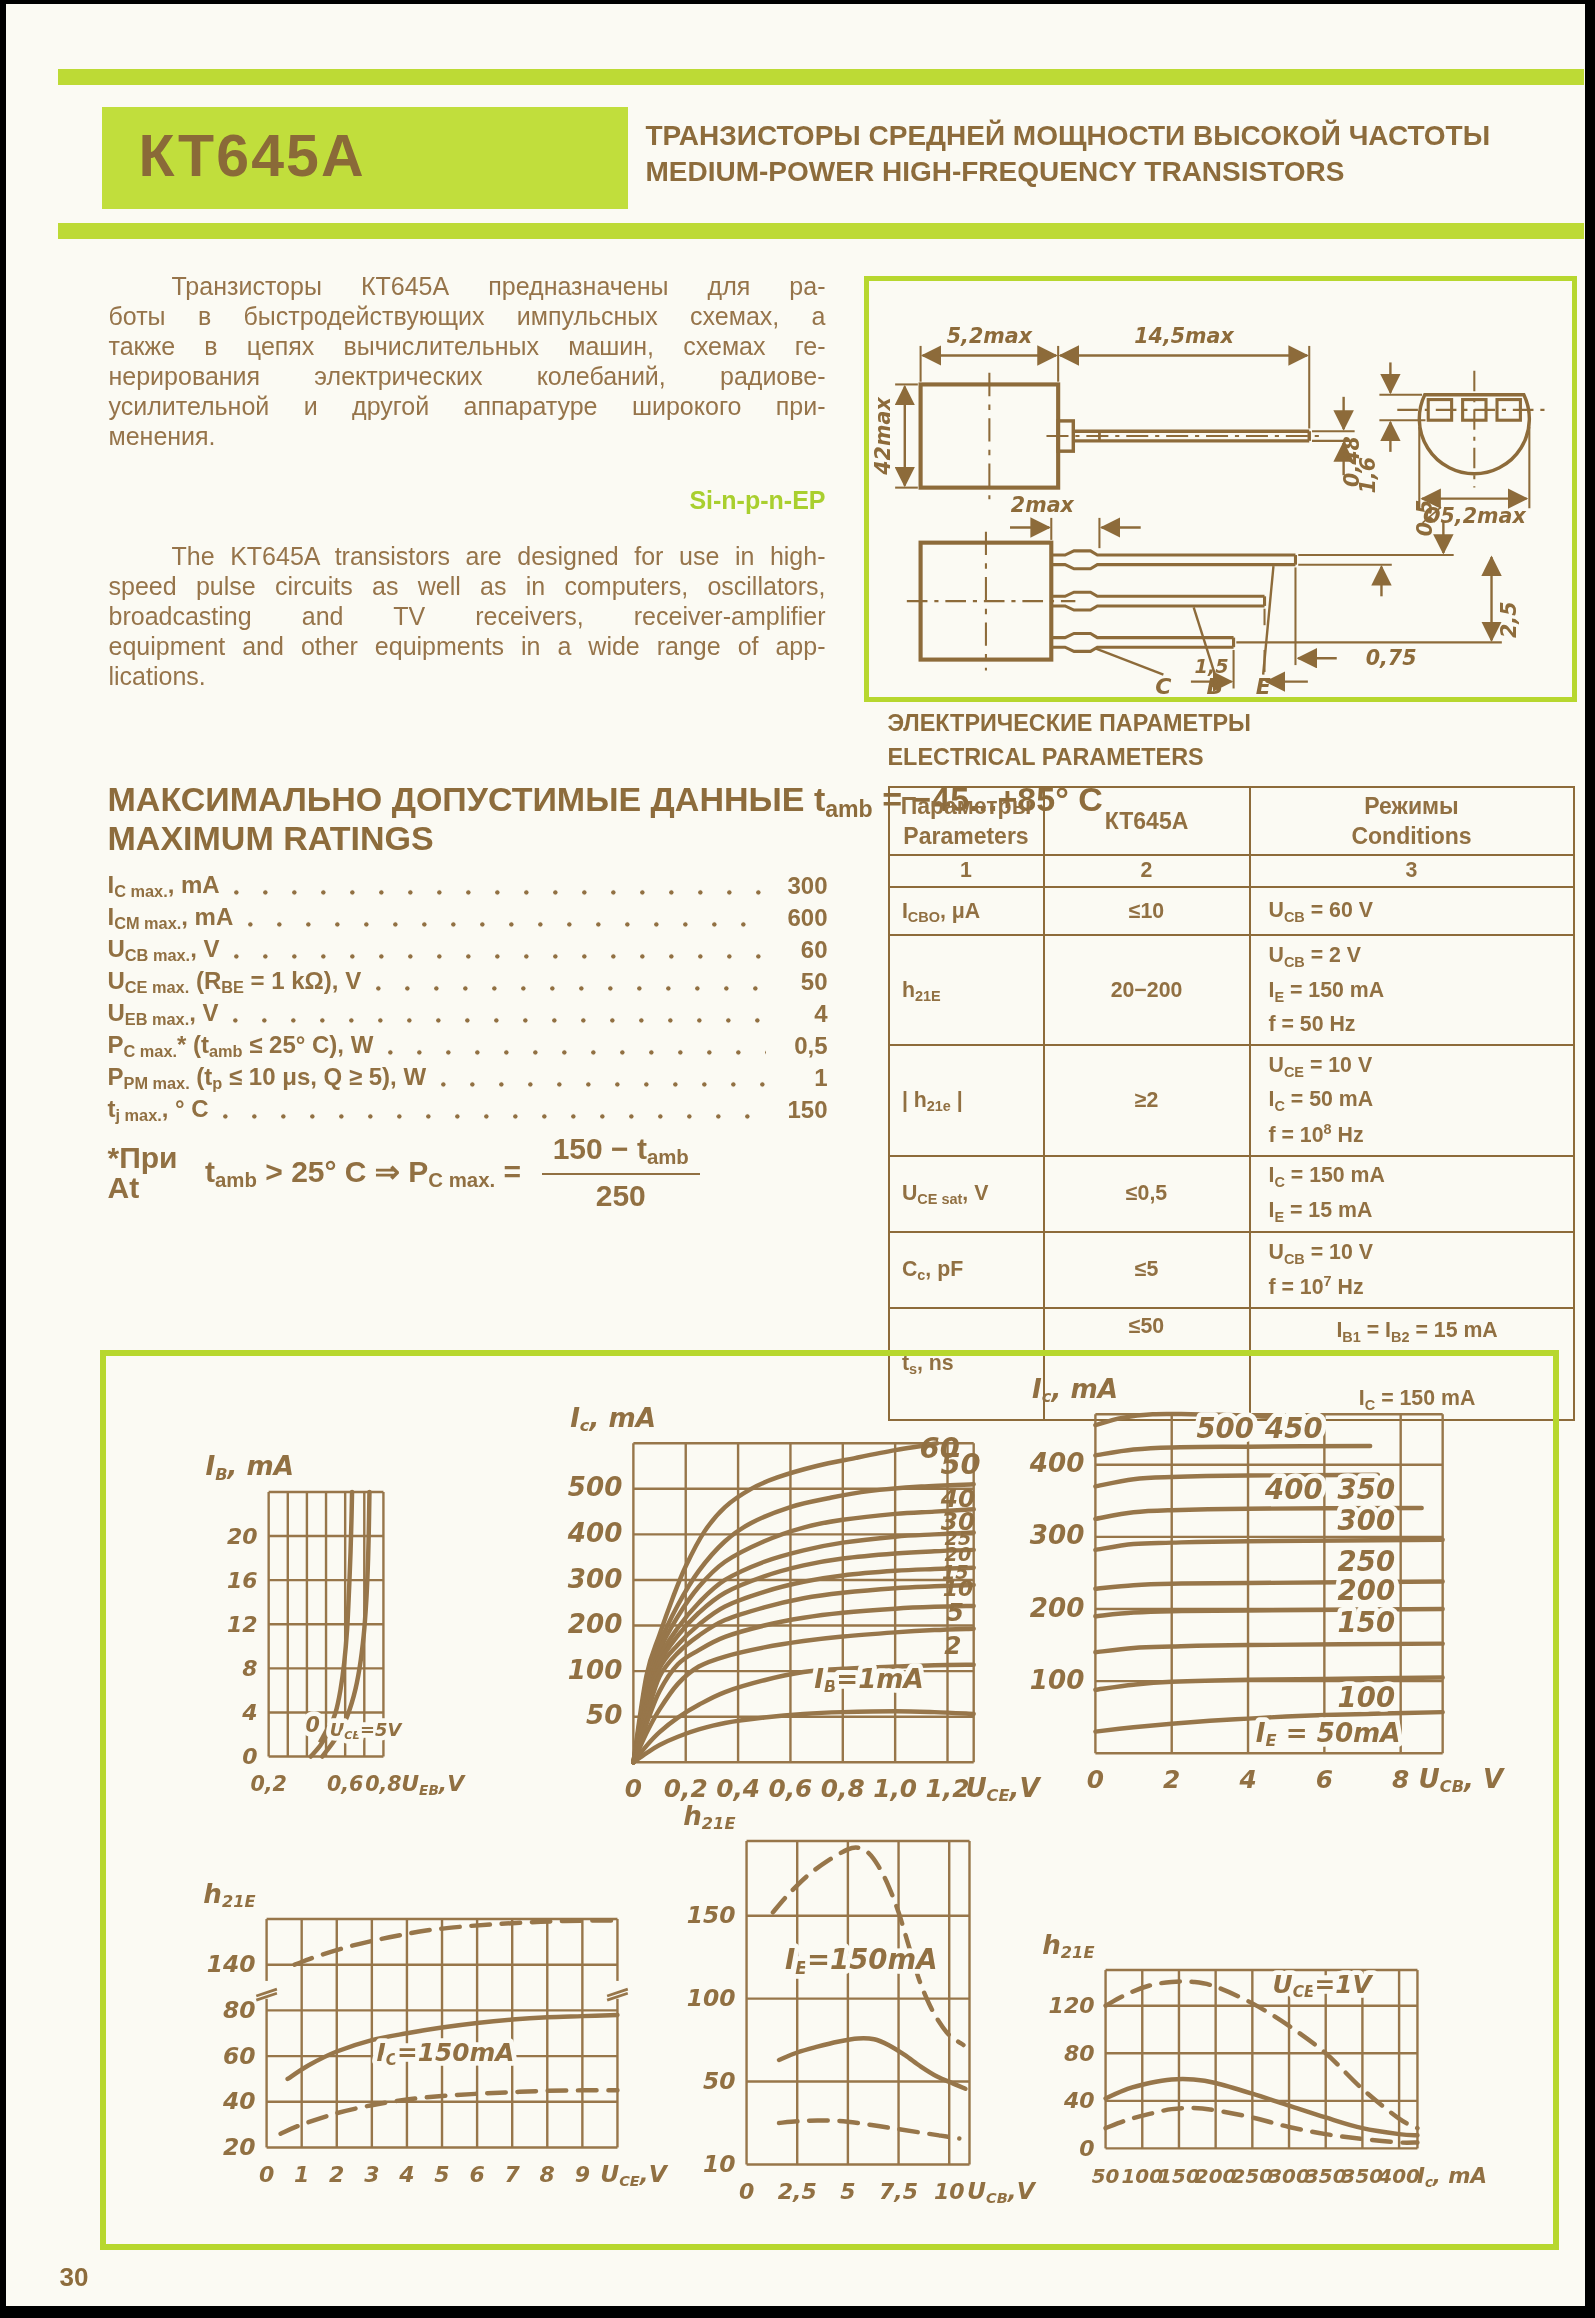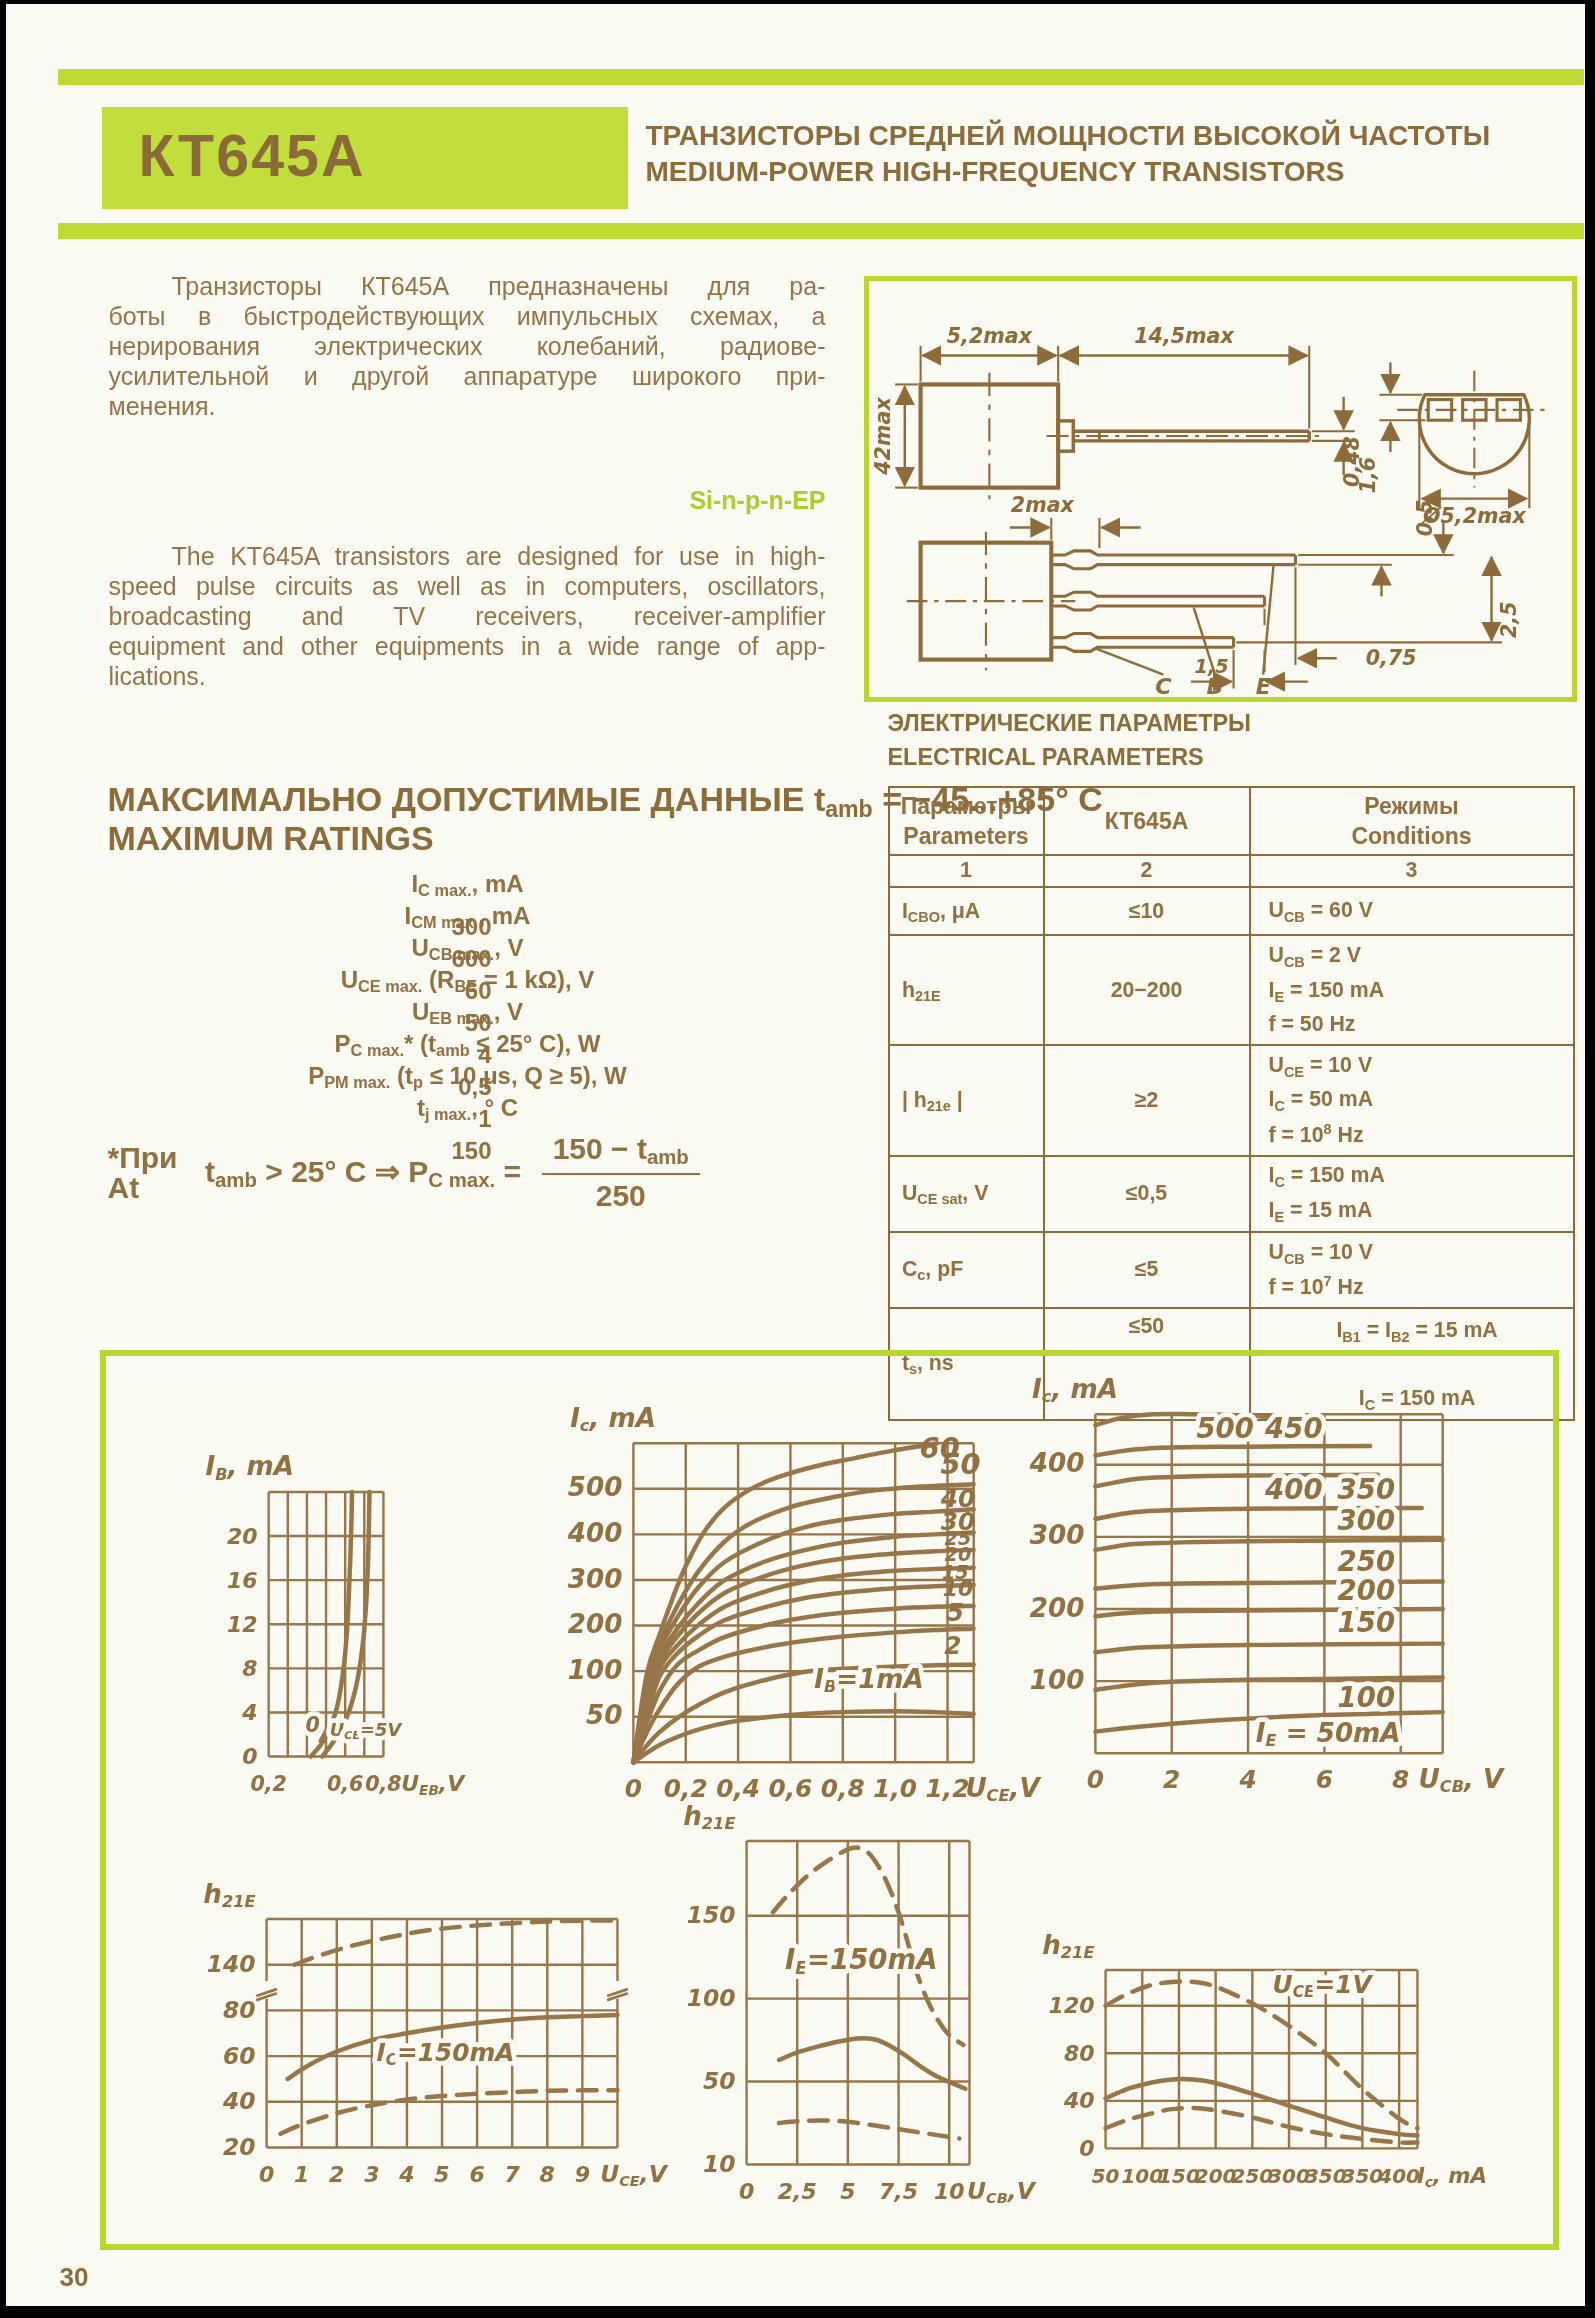--- a/index.html
+++ b/index.html
@@ -9,21 +9,21 @@
   .part-box{position:absolute;left:96px;top:103px;width:526px;height:102px;background:#c1de3c;}
   .part-box span{display:block;padding-left:37px;line-height:99px;font-size:59px;font-weight:bold;color:#8a6a38;letter-spacing:2.1px;}
   .hd{position:absolute;left:640px;width:939px;color:#8d6c3c;font-weight:bold;font-size:28px;line-height:36px;}
   .para{position:absolute;left:103px;width:717px;color:#96744a;font-size:25px;line-height:30px;font-weight:500;}
   .para .ln{text-align:justify;text-align-last:justify;white-space:nowrap;}
   .para .ln.last{text-align-last:left;}
   .para .ln.first{padding-left:63px;}
   .type-label{position:absolute;left:103px;top:482px;width:717px;text-align:right;color:#a9cf2e;font-weight:bold;font-size:25px;}
   .mr-h{position:absolute;left:102px;color:#8d6c3c;font-weight:bold;font-size:34px;}
   .ratings{position:absolute;left:102px;top:866px;width:720px;color:#92704280;}
-  .r-row{display:flex;align-items:center;height:32px;color:#917042;font-size:24px;font-weight:600;flex-direction:column;}
+  .r-row{display:flex;align-items:center;height:32px;color:#917042;font-size:24px;font-weight:600;}
   .r-row .leader{flex:1;height:6.9px;margin:0 13.8px;background-image:radial-gradient(circle at 3.4px 3.4px,#917042 1.9px,rgba(0,0,0,0) 2.5px);background-size:29px 6.9px;background-repeat:repeat-x;margin-top:12.4px;}
   .r-row .val{font-weight:bold;min-width:48px;text-align:right;}
   .footnote{position:absolute;left:102px;top:1128px;width:722px;display:flex;align-items:center;color:#917042;font-size:30px;font-weight:600;}
   .fn-left{margin-right:27.5px;line-height:30px;}
   .fn-cond{margin-right:20.6px;}
   .fn-frac{text-align:center;}
   .fn-frac .num{padding:0 11px 4.1px 11px;border-bottom:2.8px solid #917042;}
   .fn-frac .den{padding-top:4.1px;}
   .ep-h{position:absolute;left:882px;color:#8d6c3c;font-weight:bold;font-size:23.4px;}
   table.ep{position:absolute;left:882px;top:782px;width:685px;border-collapse:collapse;table-layout:fixed;color:#917042;}
@@ -56,20 +56,21 @@
     <div class="hd" style="top:114px;">
       <div>ТРАНЗИСТОРЫ СРЕДНЕЙ МОЩНОСТИ ВЫСОКОЙ ЧАСТОТЫ</div>
       <div>MEDIUM-POWER HIGH-FREQUENCY TRANSISTORS</div>
     </div>
 
     <div class="bar" style="left:52px;top:219px;width:1526px;"></div>
 
     <div class="para" style="top:267px;" id="ru-para">
         <div class="ln first">Транзисторы КТ645А предназначены для ра-</div>
         <div class="ln">боты в быстродействующих импульсных схемах, а</div>
+        <div class="ln">также в цепях вычислительных машин, схемах ге-</div>
         <div class="ln">нерирования электрических колебаний, радиове-</div>
         <div class="ln">усилительной и другой аппаратуре широкого при-</div>
         <div class="ln last">менения.</div>
       </div>
 
     <div class="type-label">Si-n-p-n-EP</div>
 
     <div class="para" style="top:537px;" id="en-para">
         <div class="ln first">The KT645A transistors are designed for use in high-</div>
         <div class="ln">speed pulse circuits as well as in computers, oscillators,</div>

